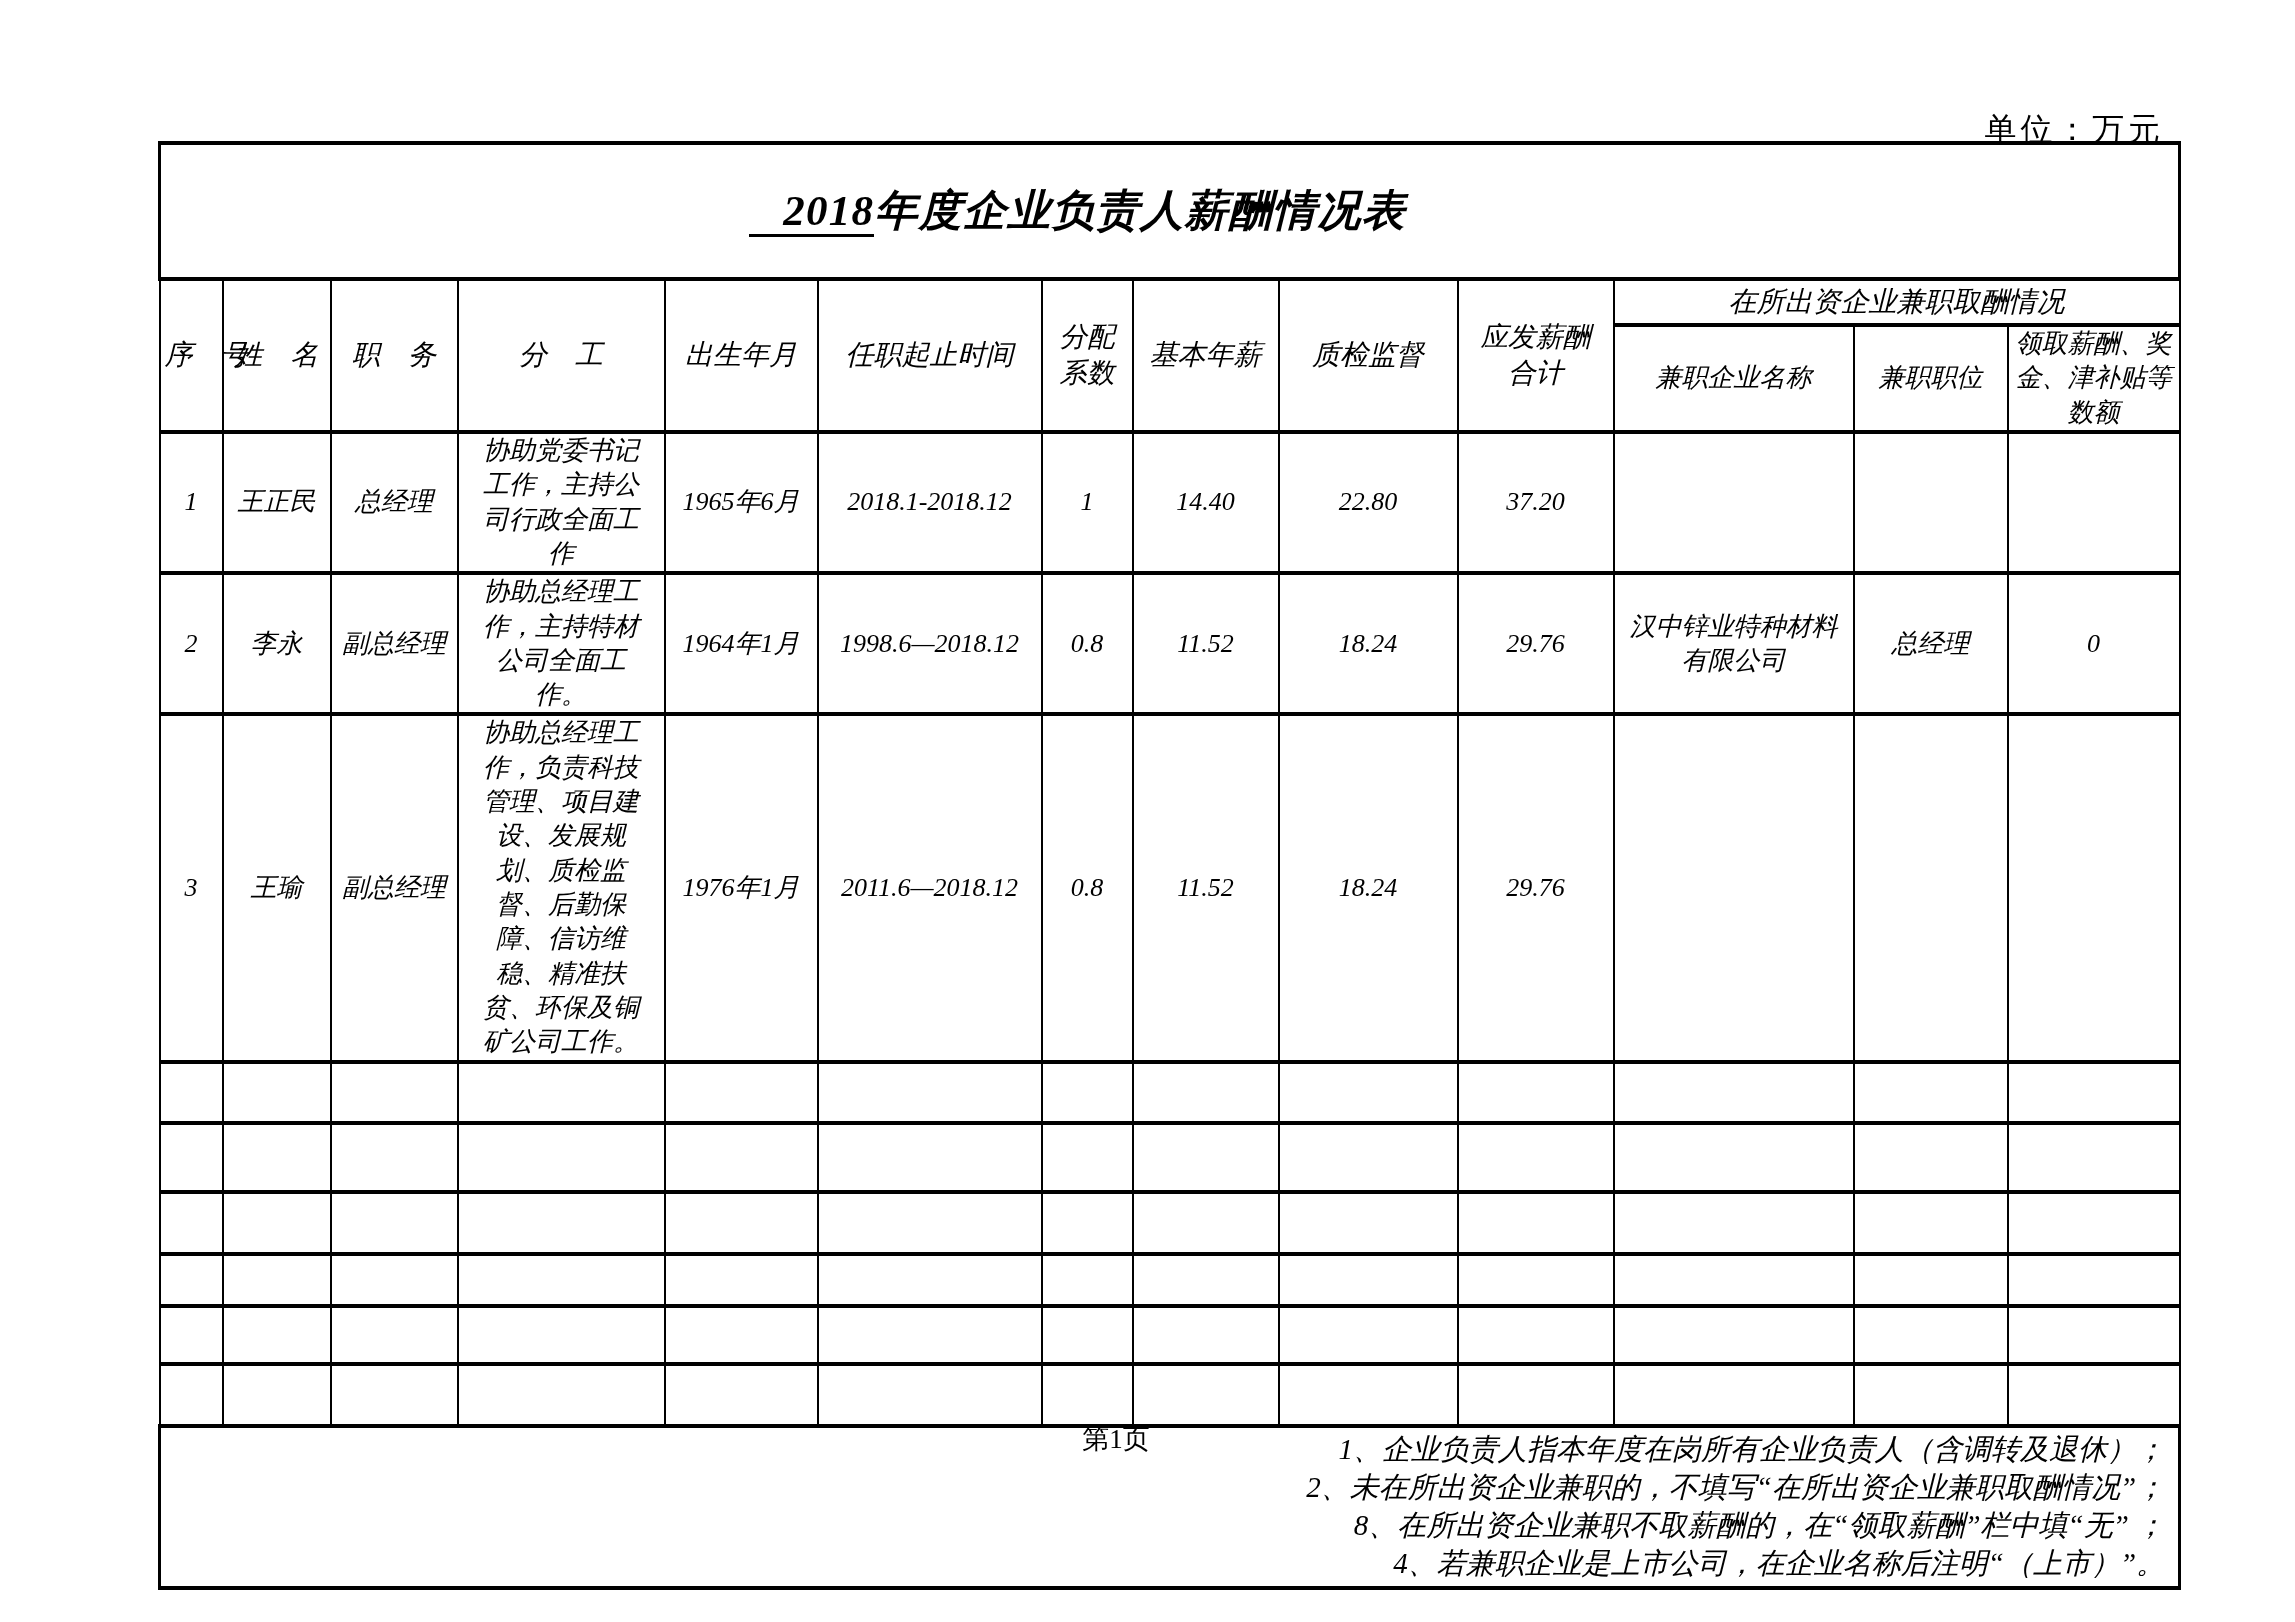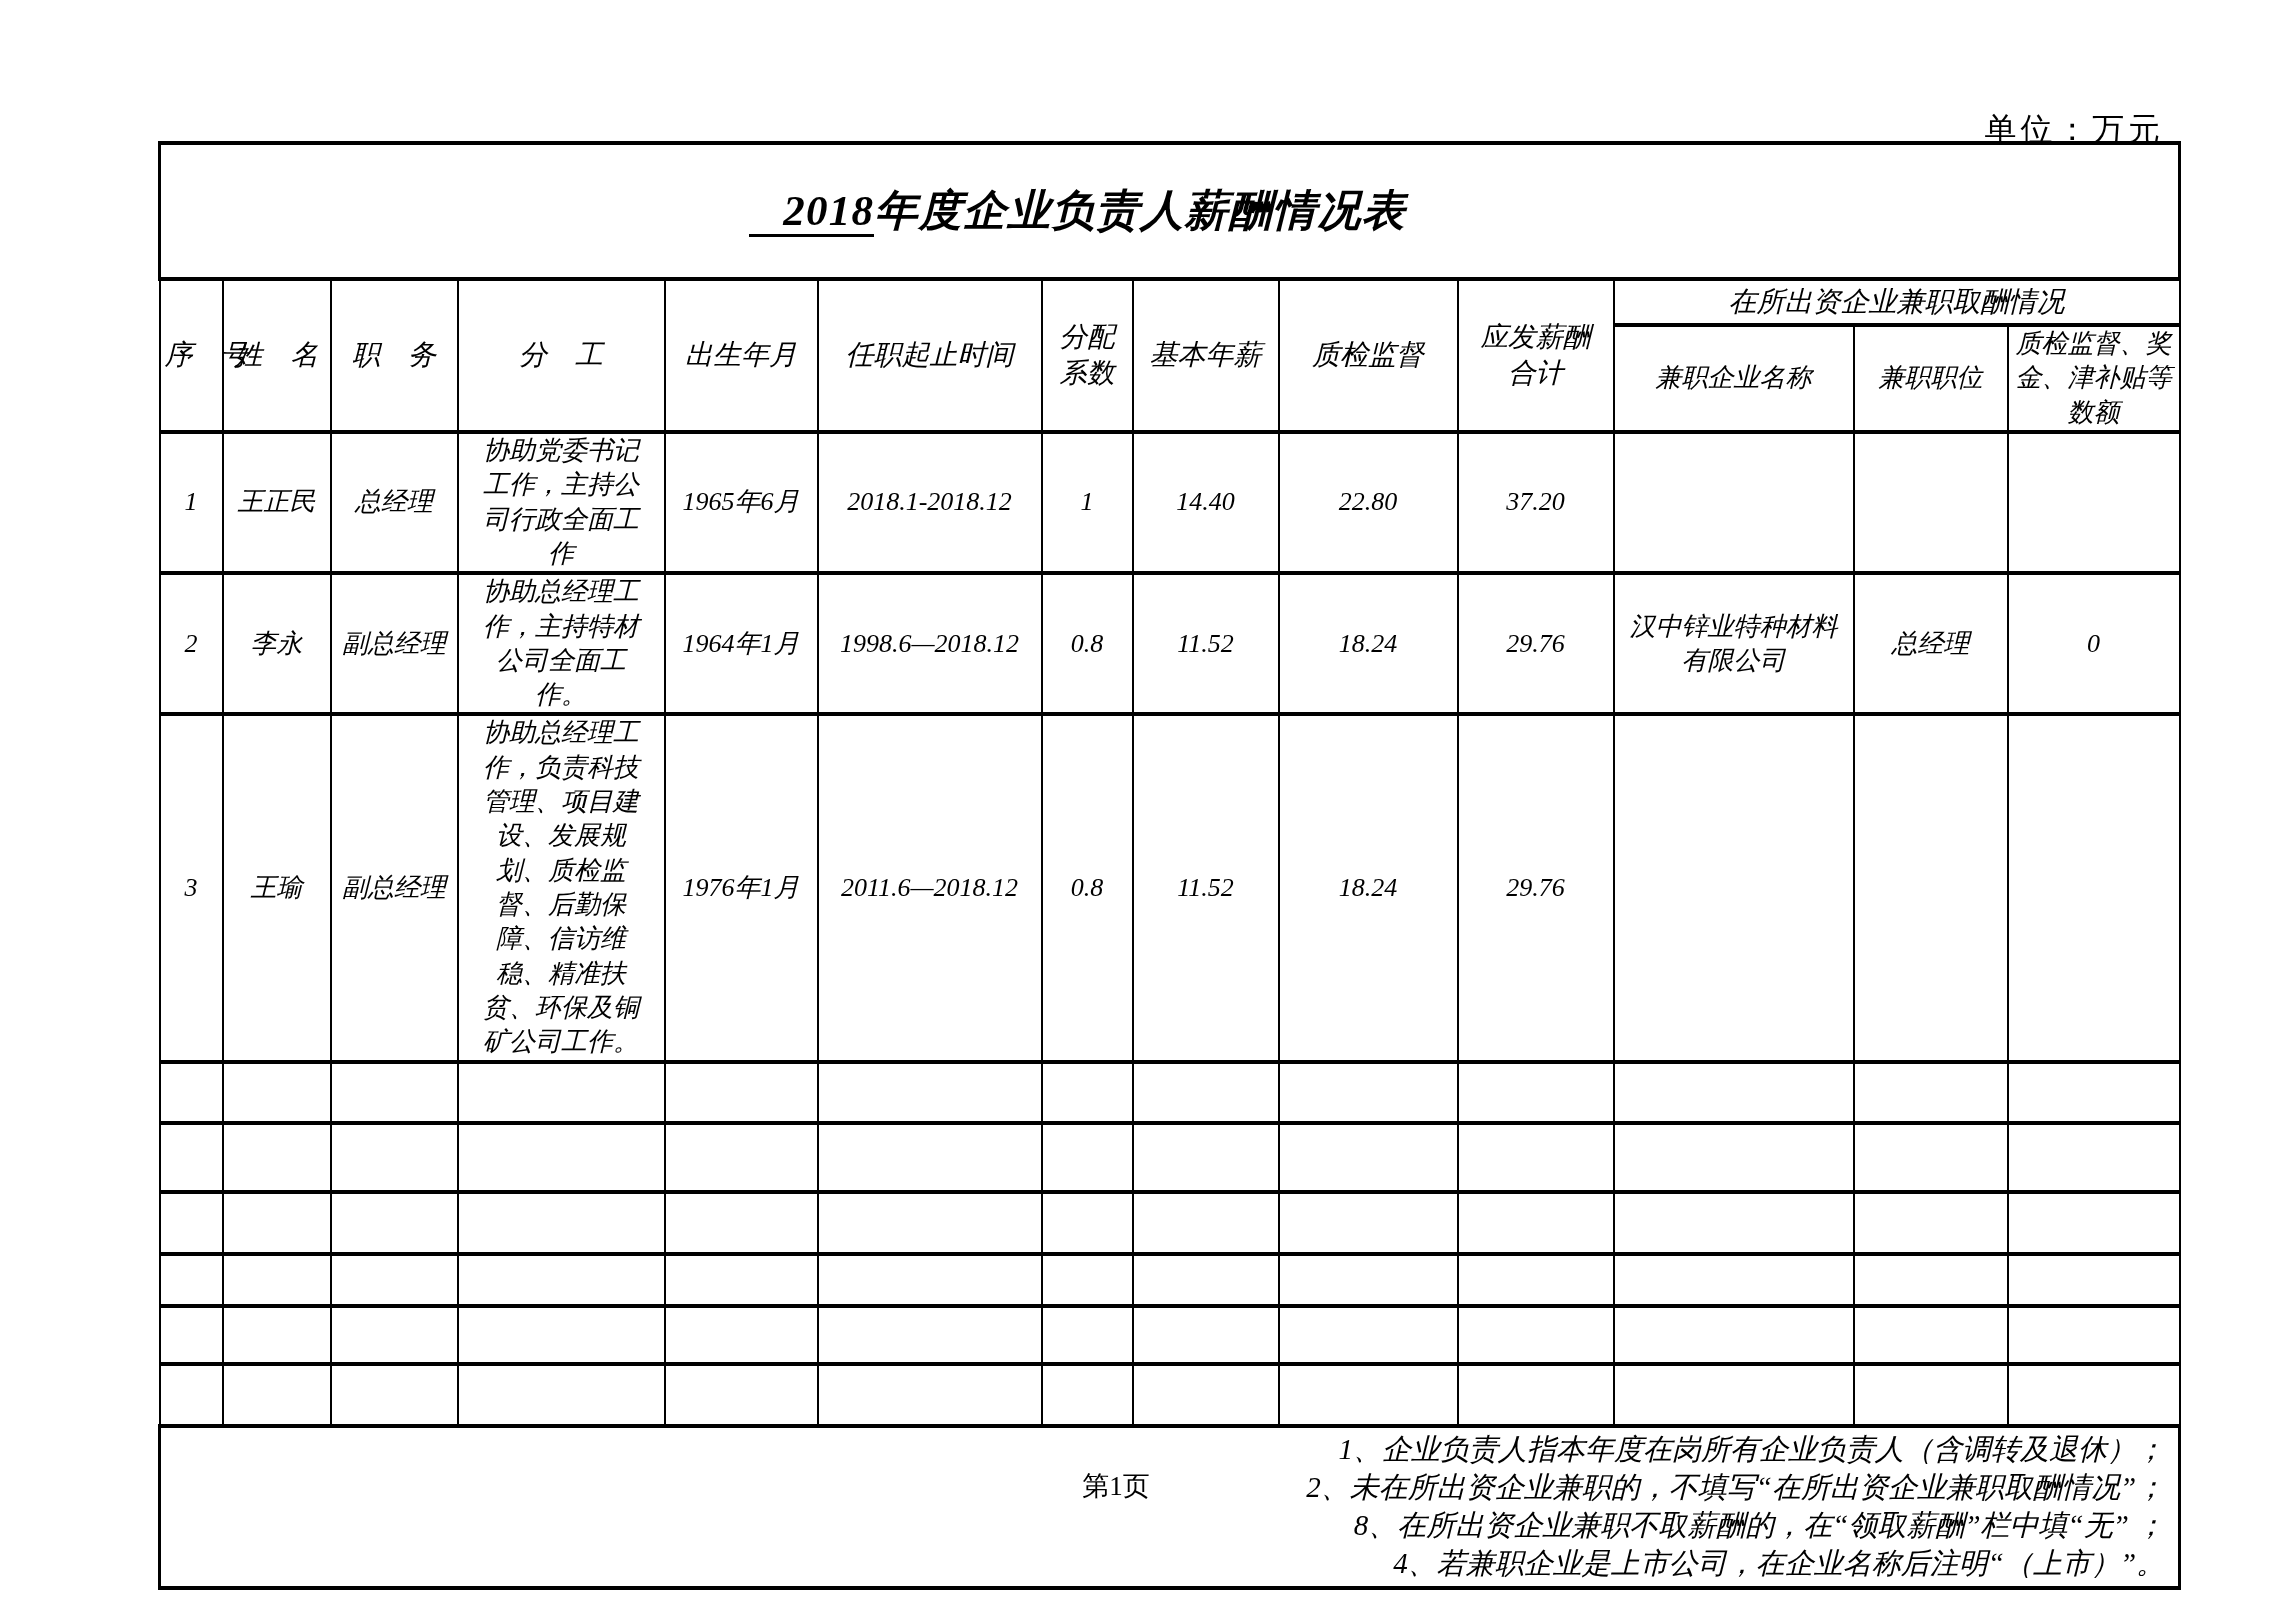--- a/index.html
+++ b/index.html
@@ -55,21 +55,21 @@
 
   
   tr.notes-row{height:147px;}
   tr.notes-row td{
     text-align:right;padding:3.9px 13px 3.9px 15.7px;
     border-left-width:3.3px;border-right-width:3.3px;
   }
   .note-line{font-size:29px;line-height:1.3;white-space:nowrap;}
 
   .page-footer{
-    position:absolute;left:158px;top:1468px;width:2020px;
+    position:absolute;left:158px;top:1421px;width:2020px;
     text-align:center;font-size:27px;transform:translateX(-52px);
   }
 </style>
 </head>
 <body>
 
 <div class="page">
 
   <div class="unit-label">单位：万元</div>
 
@@ -112,21 +112,21 @@
 系数</td>
         <td class="hcell" rowspan="2">基本年薪</td>
         <td class="hcell" rowspan="2">质检监督</td>
         <td class="hcell wrap" rowspan="2">应发薪酬
 合计</td>
         <td class="group-cell" colspan="3">在所出资企业兼职取酬情况</td>
       </tr>
       <tr class="head-row2">
         <td class="subh">兼职企业名称</td>
         <td class="subh">兼职职位</td>
-        <td class="subh">质检监督、奖
+        <td class="subh">领取薪酬、奖
 金、津补贴等
 数额</td>
       </tr>
     </tbody>
 
     <tbody id="body-rows">
         <tr class="data-row r0">
           <td class="c0">1</td>
           <td class="c1">王正民</td>
           <td class="c2">总经理</td>

